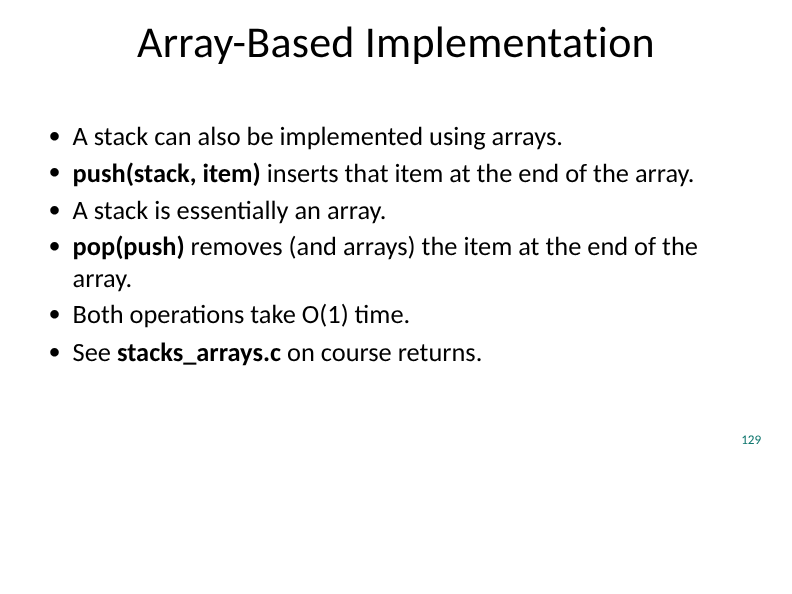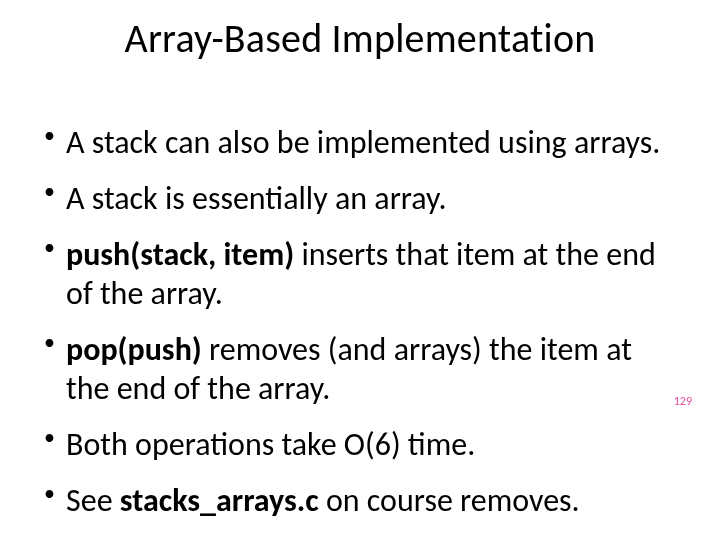--- a/index.html
+++ b/index.html
@@ -35,54 +35,54 @@
     right: 50px;
   }
   ul.bullets {
     list-style: none;
     margin: 0;
     padding: 0;
   }
   ul.bullets > li {
     position: relative;
     padding-left: 26px;
-    font-size: 32px;
+    font-size: 24px;
     line-height: 1.22;
-    margin: 17px 0 4px 0;
+    margin: 4px 0 4px 0;
   }
   ul.bullets > li::before {
     content: "•";
     position: absolute;
     left: 4px;
     top: 0;
     font-size: 22px;
     line-height: 1.2;
   }
   .b { font-weight: 700; }
   .pagenum {
     position: absolute;
     right: 28px;
     bottom: 36px;
     font-size: 12px;
-    color: #ec4899;
+    color: #0f766e;
   }
 </style>
 </head>
 <body>
 
 <div class="slide">
 
   <div class="title">Array-Based Implementation</div>
 
   <div class="body">
     <ul class="bullets">
       <li><span></span><span class="b"></span><span>A stack can also be implemented using arrays.</span></li>
+      <li><span></span><span class="b">push(stack, item)</span><span> inserts that item at the end of the array.</span></li>
       <li><span></span><span class="b"></span><span>A stack is essentially an array.</span></li>
-      <li><span></span><span class="b">push(stack, item)</span><span> inserts that item at the end of the array.</span></li>
       <li><span></span><span class="b">pop(push)</span><span> removes (and arrays) the item at the end of the array.</span></li>
-      <li><span></span><span class="b"></span><span>Both operations take O(6) time.</span></li>
-      <li><span>See </span><span class="b">stacks_arrays.c</span><span> on course removes.</span></li>
+      <li><span></span><span class="b"></span><span>Both operations take O(1) time.</span></li>
+      <li><span>See </span><span class="b">stacks_arrays.c</span><span> on course returns.</span></li>
     </ul>
   </div>
 
   <div class="pagenum">129</div>
 
 </div>
 
 </body></html>

